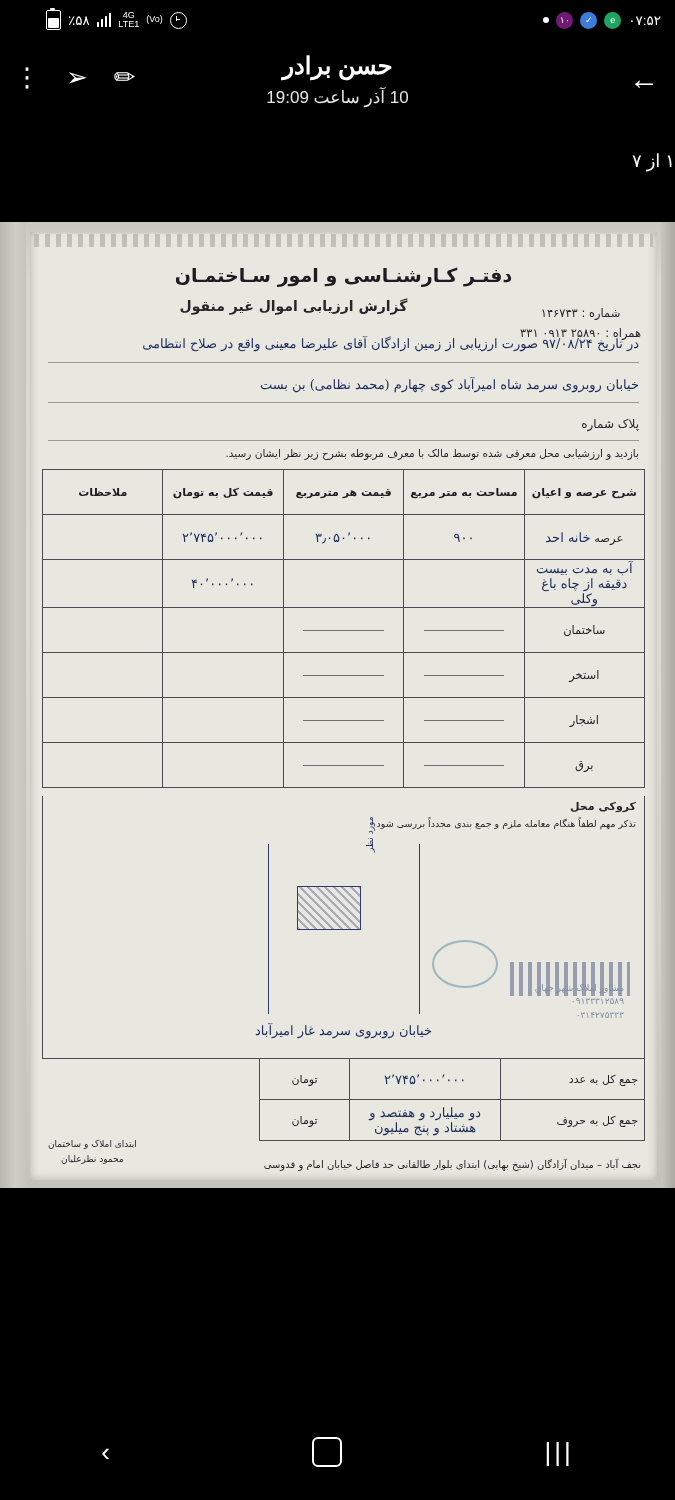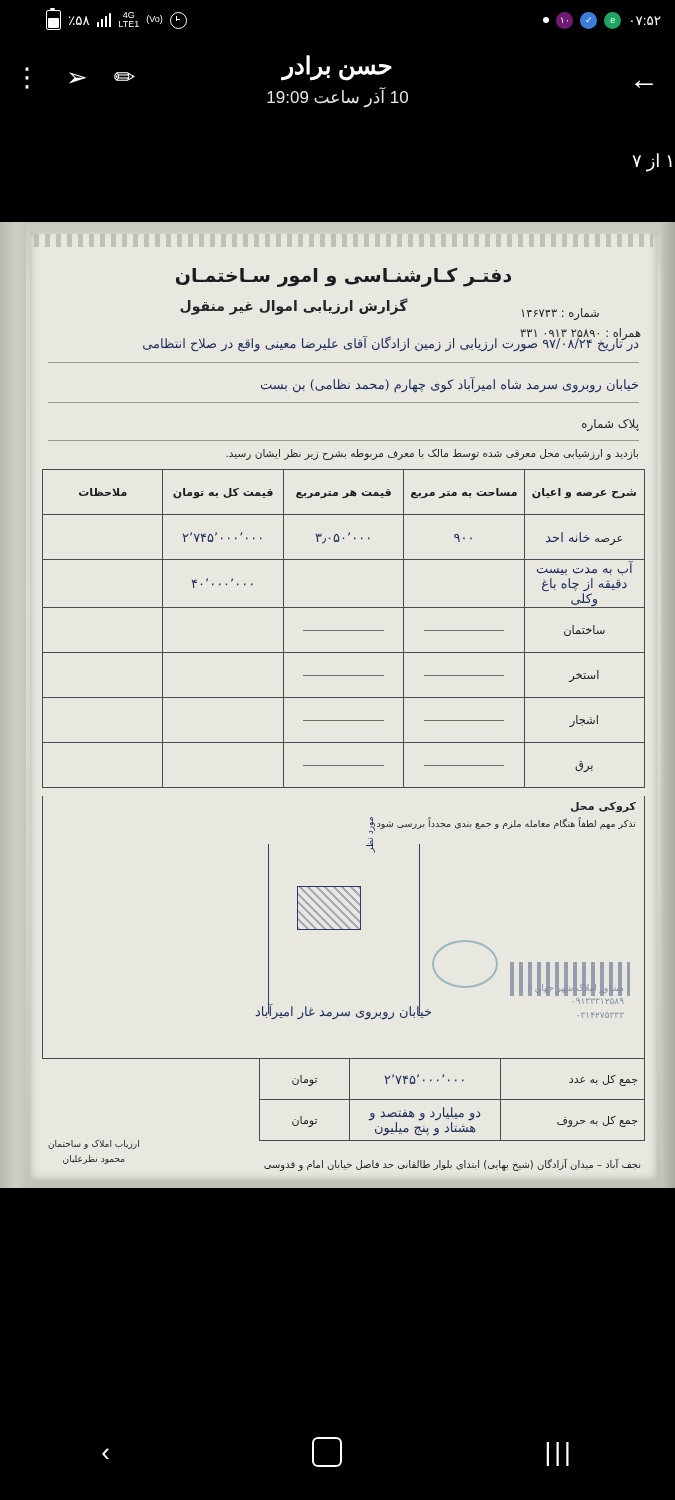--- a/index.html
+++ b/index.html
@@ -217,21 +217,21 @@
     font-weight: bold;
     margin-top: 12px;
     padding-right: 100px;
   }
   .doc-meta {
     position: absolute;
     top: 52px;
     right: 4px;
     font-size: 11.5px;
     line-height: 1.7;
-    text-align: left;
+    text-align: center;
   }
   .doc-meta .ln { white-space: nowrap; }
   .doc-lines {
     margin-top: 14px;
     font-size: 12px;
     line-height: 2.5;
     padding: 0 6px;
   }
   .doc-lines .l {
     border-bottom: 1px solid #9a9a92;
@@ -313,21 +313,21 @@
     position: absolute;
     top: 8px; left: 96px;
     font-size: 9px;
     color: #1b2a5a;
     transform: rotate(-90deg);
     transform-origin: left top;
     white-space: nowrap;
   }
   .sk-street {
     position: absolute;
-    bottom: 39px;
+    bottom: 20px;
     left: 0; right: 0;
     text-align: center;
     font-family: "DejaVu Serif", serif;
     color: #1b2a5a;
     font-size: 13px;
   }
   .stamp {
     position: absolute;
     bottom: 30px; right: 14px;
     width: 200px; height: 92px;
@@ -597,21 +597,21 @@
             </tr>
             <tr>
               <td class="lbl">جمع کل به حروف</td>
               <td class="val">دو میلیارد و هفتصد و هشتاد و پنج میلیون</td>
               <td class="unit">تومان</td>
             </tr>
           </tbody>
         </table>
 
         <div class="sign">
-          <div>ارزیاب املاک و ساختمان</div>
+          <div>ابتدای املاک و ساختمان</div>
           <div>محمود نظرعلیان</div>
         </div>
         <div class="footer-addr">نجف آباد – میدان آزادگان (شیخ بهایی) ابتدای بلوار طالقانی حد فاصل خیابان امام و قدوسی</div>
 
       </div>
     </div>
   </div>
 </div>
 
 <div class="navbar">

